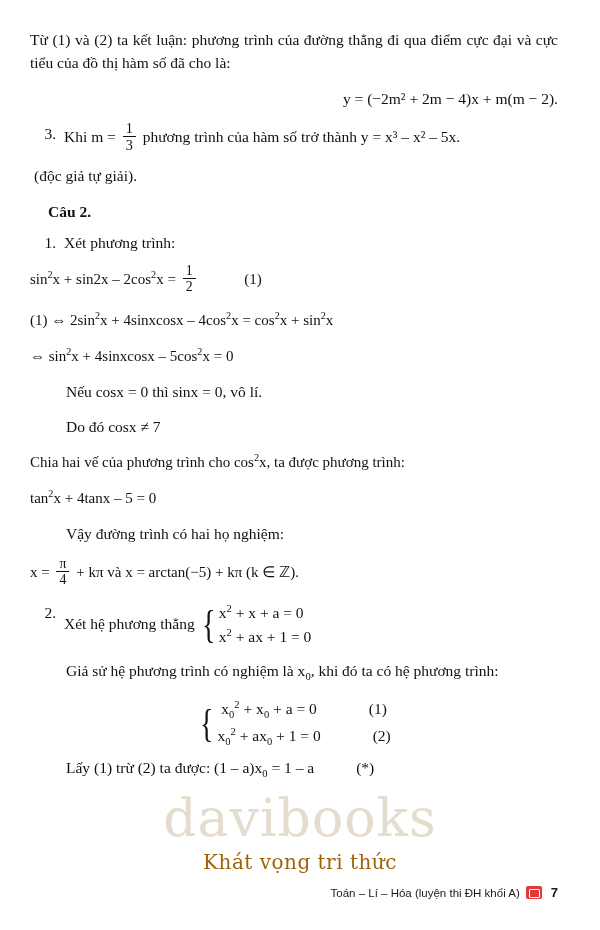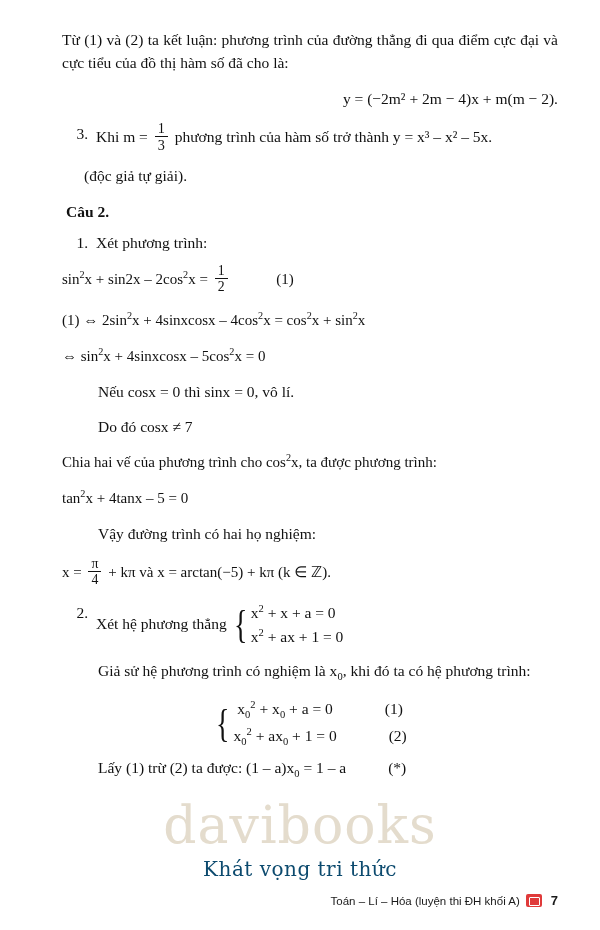--- a/index.html
+++ b/index.html
@@ -11,42 +11,42 @@
     height: 930px;
     background: #ffffff;
     font-family: "Liberation Serif", serif;
     color: #111111;
     position: relative;
     overflow: hidden;
   }
   .page {
     position: absolute;
     inset: 0;
-    padding: 28px 42px 0 62px;
+    padding: 28px 42px 0 30px;
     box-sizing: border-box;
   }
 
   
   .para {
     font-size: 15.5px;
     line-height: 1.5;
     margin: 0 0 12px 0;
     text-align: justify;
   }
   .para.center {
     text-align: right;
   }
-  .indent-1 { margin-left: 22px; }
+  .indent-1 { margin-left: 4px; }
   .indent-2 { margin-left: 36px; }
   .indent-3 { margin-left: 60px; }
 
   .heading {
     font-size: 15.5px;
     font-weight: bold;
-    margin: 16px 0 10px 4px;
+    margin: 16px 0 10px 18px;
   }
 
   .numitem {
     display: flex;
     align-items: flex-start;
     margin: 0 0 10px 0;
     font-size: 15.5px;
     line-height: 1.5;
   }
   .numitem .num {
@@ -128,45 +128,45 @@
 
   .block-center {
     text-align: center;
   }
 
   
   .watermark {
     position: absolute;
     left: 0;
     right: 0;
-    bottom: 49px;
+    bottom: 56px;
     text-align: center;
     pointer-events: none;
     user-select: none;
   }
   .watermark .wm-main {
     font-family: "DejaVu Serif", serif;
     font-size: 52px;
     color: #e4dccd;
     letter-spacing: 1px;
     line-height: 1;
   }
   .watermark .wm-sub {
     font-family: "DejaVu Serif", serif;
     font-size: 20px;
-    color: #0c4a6e;
+    color: #a16207;
     margin-top: 6px;
     letter-spacing: 0.5px;
   }
 
   
   .footer {
     position: absolute;
     right: 42px;
-    bottom: 22px;
+    bottom: 30px;
     display: flex;
     align-items: center;
     gap: 6px;
     font-family: "Liberation Sans", sans-serif;
     font-size: 11.5px;
     color: #1a1a1a;
   }
   .footer .logo-mark {
     display: inline-block;
     width: 16px;

